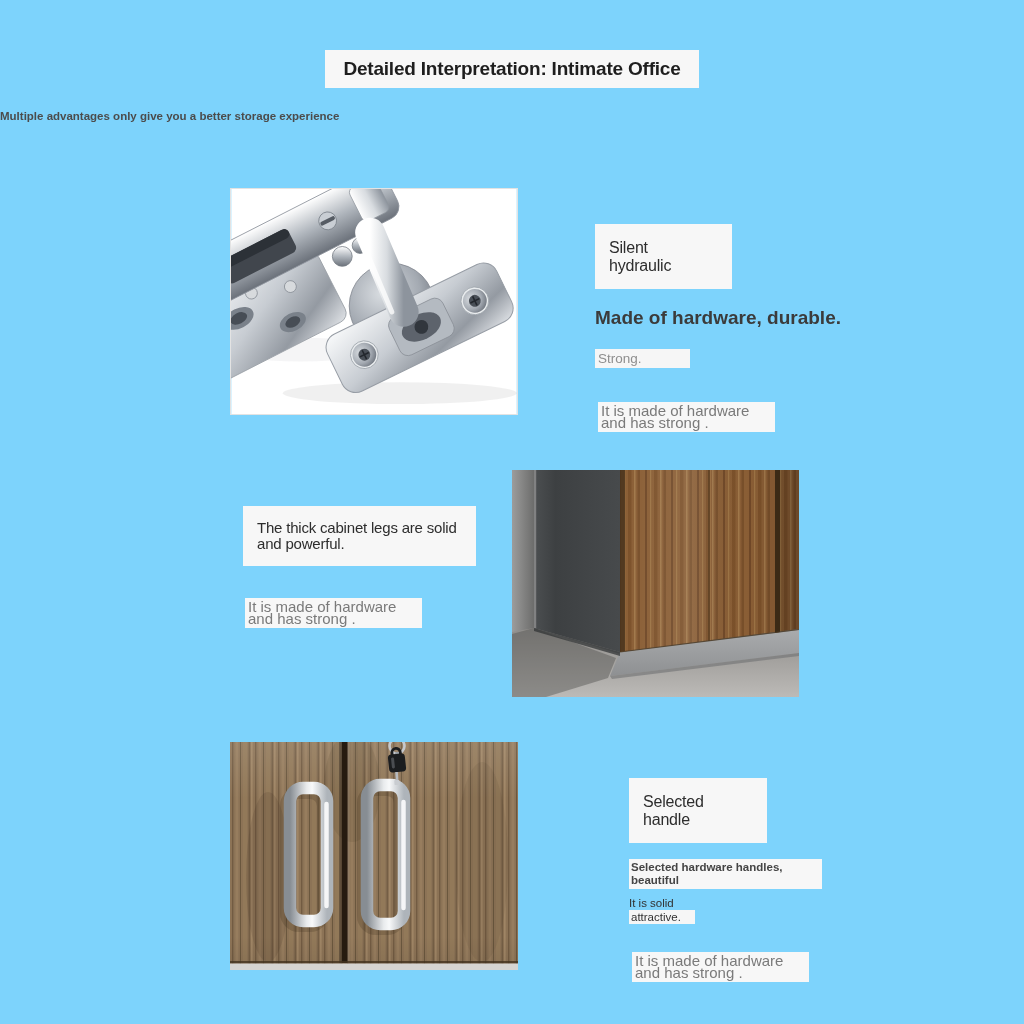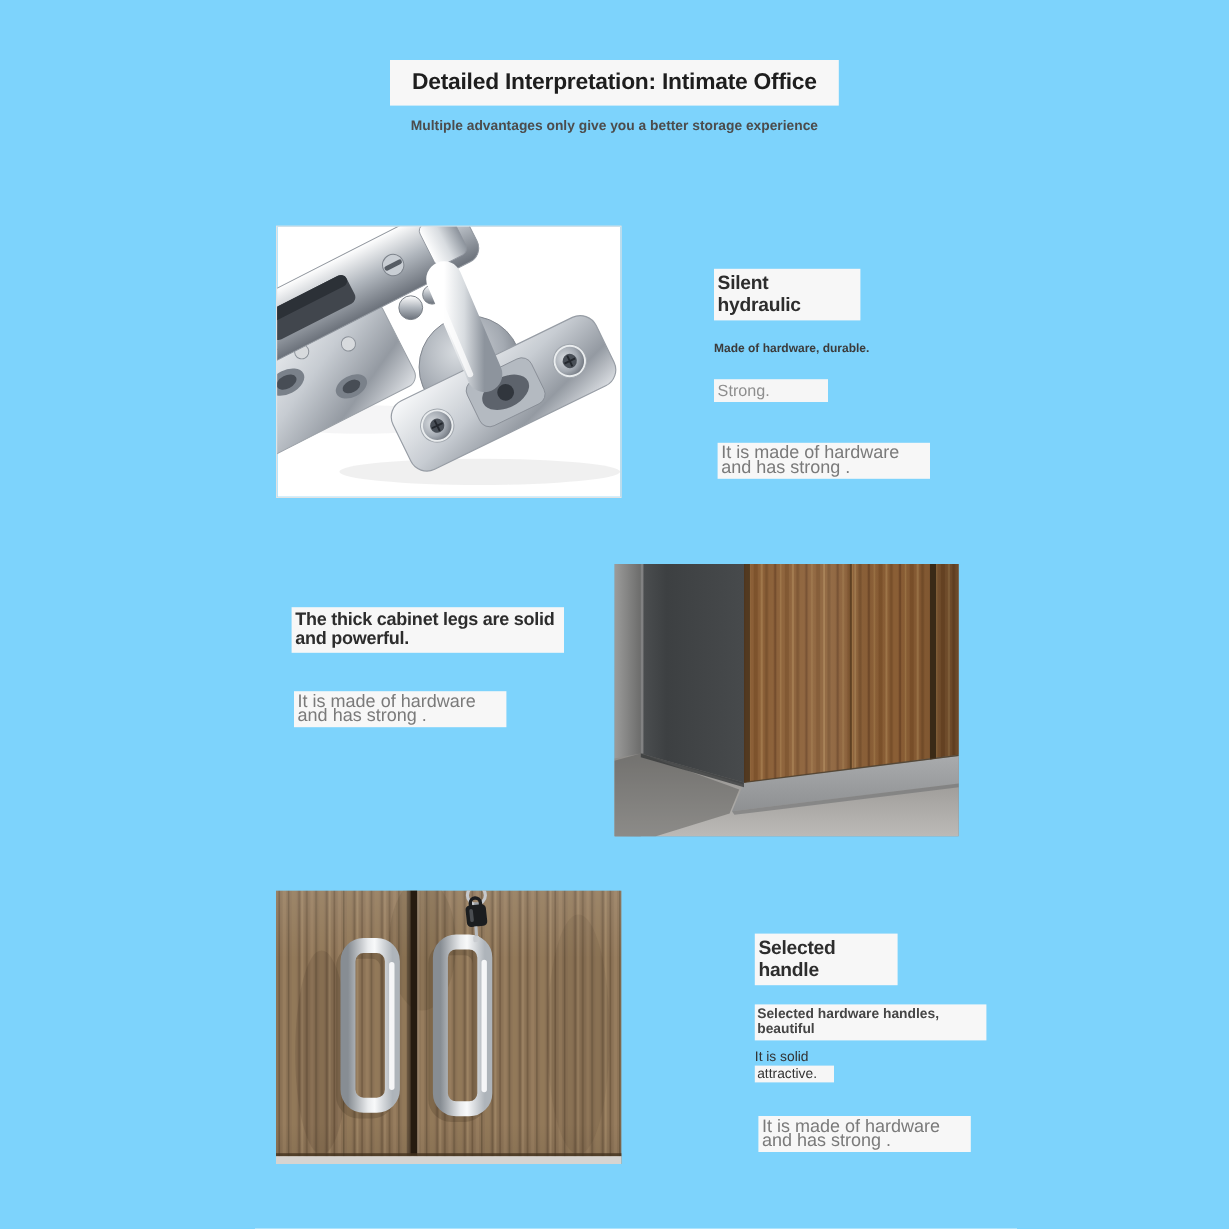--- a/index.html
+++ b/index.html
@@ -2,40 +2,40 @@
 <html><head>
 <meta charset="utf-8">
 <style>
   html,body{margin:0;padding:0;background:#ffffff;}
   .page{position:relative;width:1024px;height:1024px;background:#7dd3fc;overflow:hidden;
         font-family:"Liberation Sans",sans-serif;color:#2e2e2e;}
   
   .title-row{position:absolute;left:0;top:50px;width:100%;text-align:center;}
   .title-row .t{display:inline-block;background:#f7f7f7;padding:8px 18px;
       font-size:19px;font-weight:bold;letter-spacing:-0.2px;color:#1e1e1e;}
-  .subtitle-row{position:absolute;left:0;top:99px;width:100%;text-align:center;
+  .subtitle-row{position:absolute;left:0;top:110px;width:100%;
       font-size:11.5px;font-weight:bold;color:#4c4c4c;}
   
   figure.photo{position:absolute;margin:0;padding:0;}
   figure.photo svg{display:block;width:100%;height:100%;}
   #fig-hinge{left:230px;top:188px;width:288px;height:227px;border:1px solid #e3e3e3;box-sizing:border-box;}
   #fig-base{left:512px;top:470px;width:287px;height:227px;}
   #fig-handles{left:230px;top:742px;width:288px;height:228px;}
   
   .copy{position:absolute;}
   #copy-1{left:595px;top:224px;width:250px;}
   #copy-2{left:243px;top:506px;width:300px;}
   #copy-3{left:629px;top:778px;width:250px;}
-  .copy h2{margin:0;font-weight:bold;color:#2d2d2d;letter-spacing:-0.2px;}
+  .copy h2{margin:11px;font-weight:normal;color:#2d2d2d;letter-spacing:-0.2px;}
   #copy-1 h2,#copy-3 h2{font-size:16px;line-height:17.5px;}
   #copy-2 h2{font-size:15px;line-height:16px;}
   .hl{background:#f6f6f6;}
   .hl-b{background:#f7f7f7;display:inline-block;}
   .lead{font-weight:bold;color:#3b3b3b;}
-  #copy-1 .lead{margin-top:18px;font-size:10px;}
+  #copy-1 .lead{margin-top:18px;font-size:19px;}
   #copy-2 .lead{margin-top:20px;font-size:12px;line-height:12.5px;color:#434343;}
   #copy-3 .lead{margin-top:16px;font-size:11.5px;line-height:12.5px;color:#454545;}
   .subline{font-weight:normal;}
   #copy-1 .subline{margin-top:22px;font-size:13.5px;color:#8e8e8e;}
   #copy-2 .subline{margin-top:16px;font-size:13.5px;color:#9b9b9b;}
   #copy-3 .subline{margin-top:8px;font-size:11.5px;line-height:13.5px;color:#323232;}
   .caption{font-size:15px;line-height:11.5px;color:#7a7a7a;}
   #copy-1 .caption{margin-top:36px;margin-left:3px;}
   #copy-2 .caption{margin-top:32px;margin-left:2px;}
   #copy-3 .caption{margin-top:28px;margin-left:3px;}

